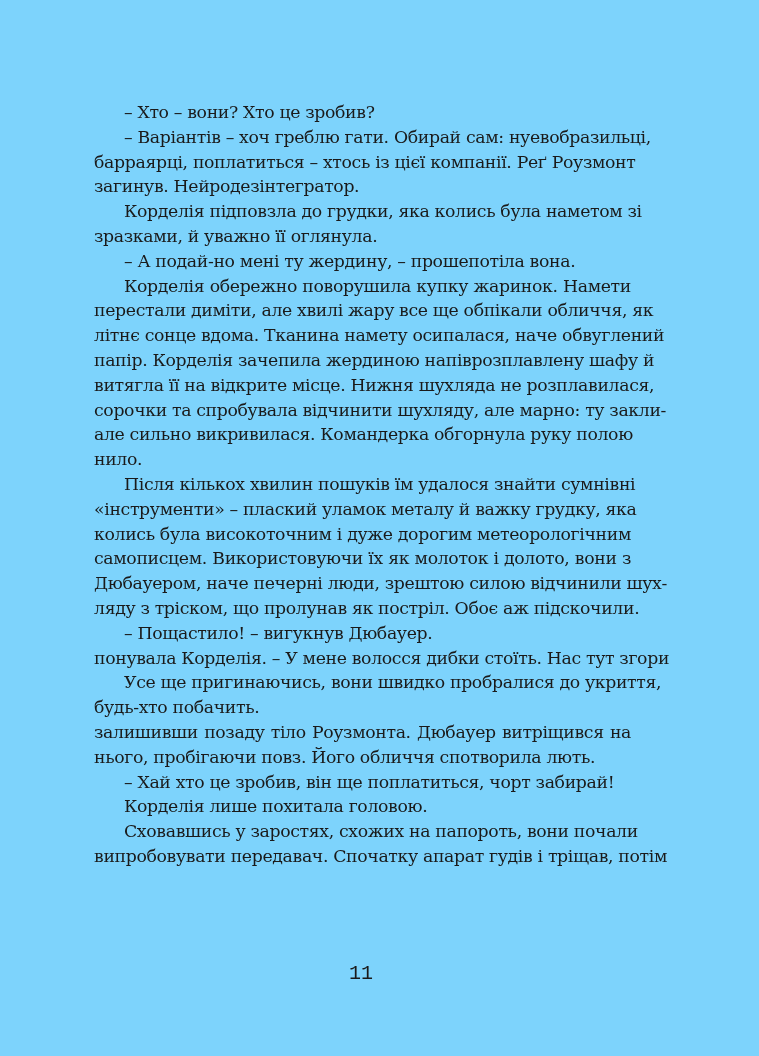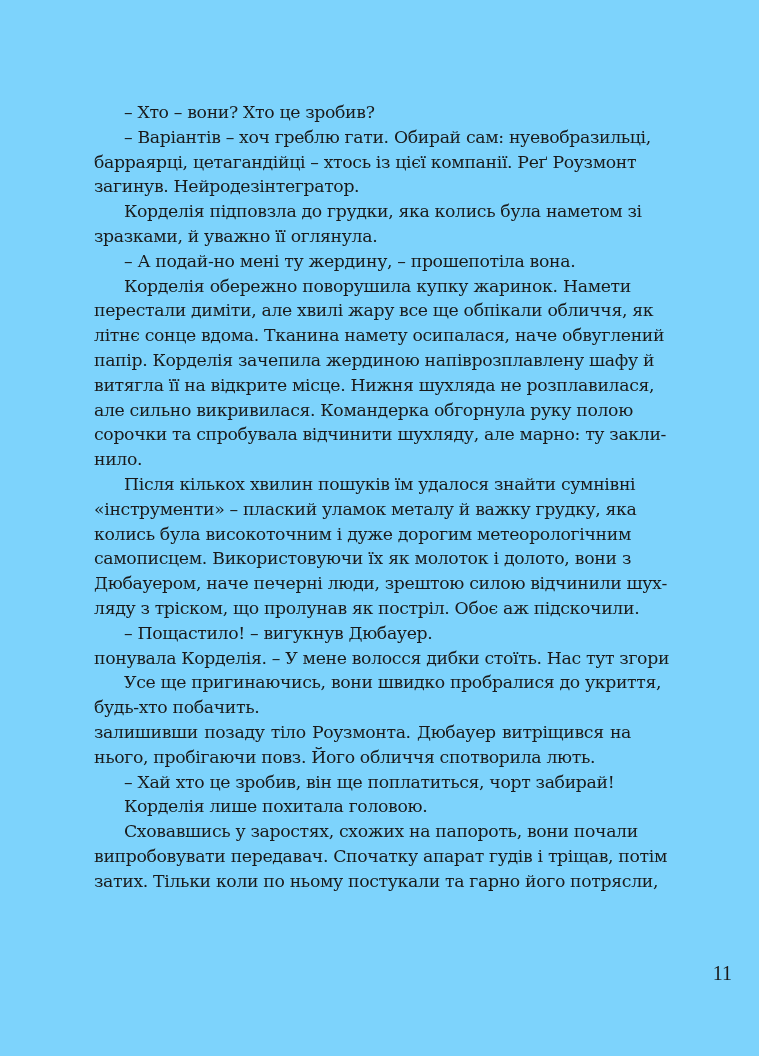--- a/index.html
+++ b/index.html
@@ -22,60 +22,59 @@
       white-space: nowrap;
       height: 24.8px;
       text-align: justify;
       text-align-last: justify;
       letter-spacing: -0.35px;
     }
     .line.indent { padding-left: 30px; }
     .line.last { text-align-last: left; }
     .page-number {
       position: absolute;
-      left: 12px; width: 720px;
+      left: 1px; width: 720px;
       top: 962px;
-      text-align: right;
-      font-family: Liberation Serif, serif;
+      text-align: center;
+      font-family: Liberation Mono, monospace;
       font-size: 20px;
       color: #1a1a1a;
     }
   </style>
 </head>
 <body>
 
 <div class="page">
   <div class="text-block" id="text-block">
       <span class="line indent last">– Хто – вони? Хто це зробив?</span>
       <span class="line indent">– Варіантів – хоч греблю гати. Обирай сам: нуевобразильці,</span>
-      <span class="line">барраярці, цетагандійці – хтось із цієї компанії. Реґ Роузмонт</span>
+      <span class="line">барраярці, поплатиться – хтось із цієї компанії. Реґ Роузмонт</span>
       <span class="line last">загинув. Нейродезінтегратор.</span>
       <span class="line indent">Корделія підповзла до грудки, яка колись була наметом зі</span>
       <span class="line last">зразками, й уважно її оглянула.</span>
       <span class="line indent last">– А подай-но мені ту жердину, – прошепотіла вона.</span>
       <span class="line indent">Корделія обережно поворушила купку жаринок. Намети</span>
       <span class="line">перестали диміти, але хвилі жару все ще обпікали обличчя, як</span>
       <span class="line">літнє сонце вдома. Тканина намету осипалася, наче обвуглений</span>
       <span class="line">папір. Корделія зачепила жердиною напіврозплавлену шафу й</span>
       <span class="line">витягла її на відкрите місце. Нижня шухляда не розплавилася,</span>
+      <span class="line">сорочки та спробувала відчинити шухляду, але марно: ту закли-</span>
       <span class="line">але сильно викривилася. Командерка обгорнула руку полою</span>
-      <span class="line">сорочки та спробувала відчинити шухляду, але марно: ту закли-</span>
       <span class="line last">нило.</span>
       <span class="line indent">Після кількох хвилин пошуків їм удалося знайти сумнівні</span>
       <span class="line">«інструменти» – плаский уламок металу й важку грудку, яка</span>
       <span class="line">колись була високоточним і дуже дорогим метеорологічним</span>
       <span class="line">самописцем. Використовуючи їх як молоток і долото, вони з</span>
       <span class="line">Дюбауером, наче печерні люди, зрештою силою відчинили шух-</span>
       <span class="line last">ляду з тріском, що пролунав як постріл. Обоє аж підскочили.</span>
       <span class="line indent last">– Пощастило! – вигукнув Дюбауер.</span>
       <span class="line">понувала Корделія. – У мене волосся дибки стоїть. Нас тут згори</span>
       <span class="line indent">Усе ще пригинаючись, вони швидко пробралися до укриття,</span>
       <span class="line last">будь-хто побачить.</span>
       <span class="line">залишивши позаду тіло Роузмонта. Дюбауер витріщився на</span>
       <span class="line last">нього, пробігаючи повз. Його обличчя спотворила лють.</span>
       <span class="line indent last">– Хай хто це зробив, він ще поплатиться, чорт забирай!</span>
       <span class="line indent last">Корделія лише похитала головою.</span>
       <span class="line indent">Сховавшись у заростях, схожих на папороть, вони почали</span>
       <span class="line">випробовувати передавач. Спочатку апарат гудів і тріщав, потім</span>
-      <span class="line">затих. Тільки коли по ньому постукали та гарно його потрясли,</span>
     </div>
   <div class="page-number">11</div>
 </div>
 
 </body></html>

